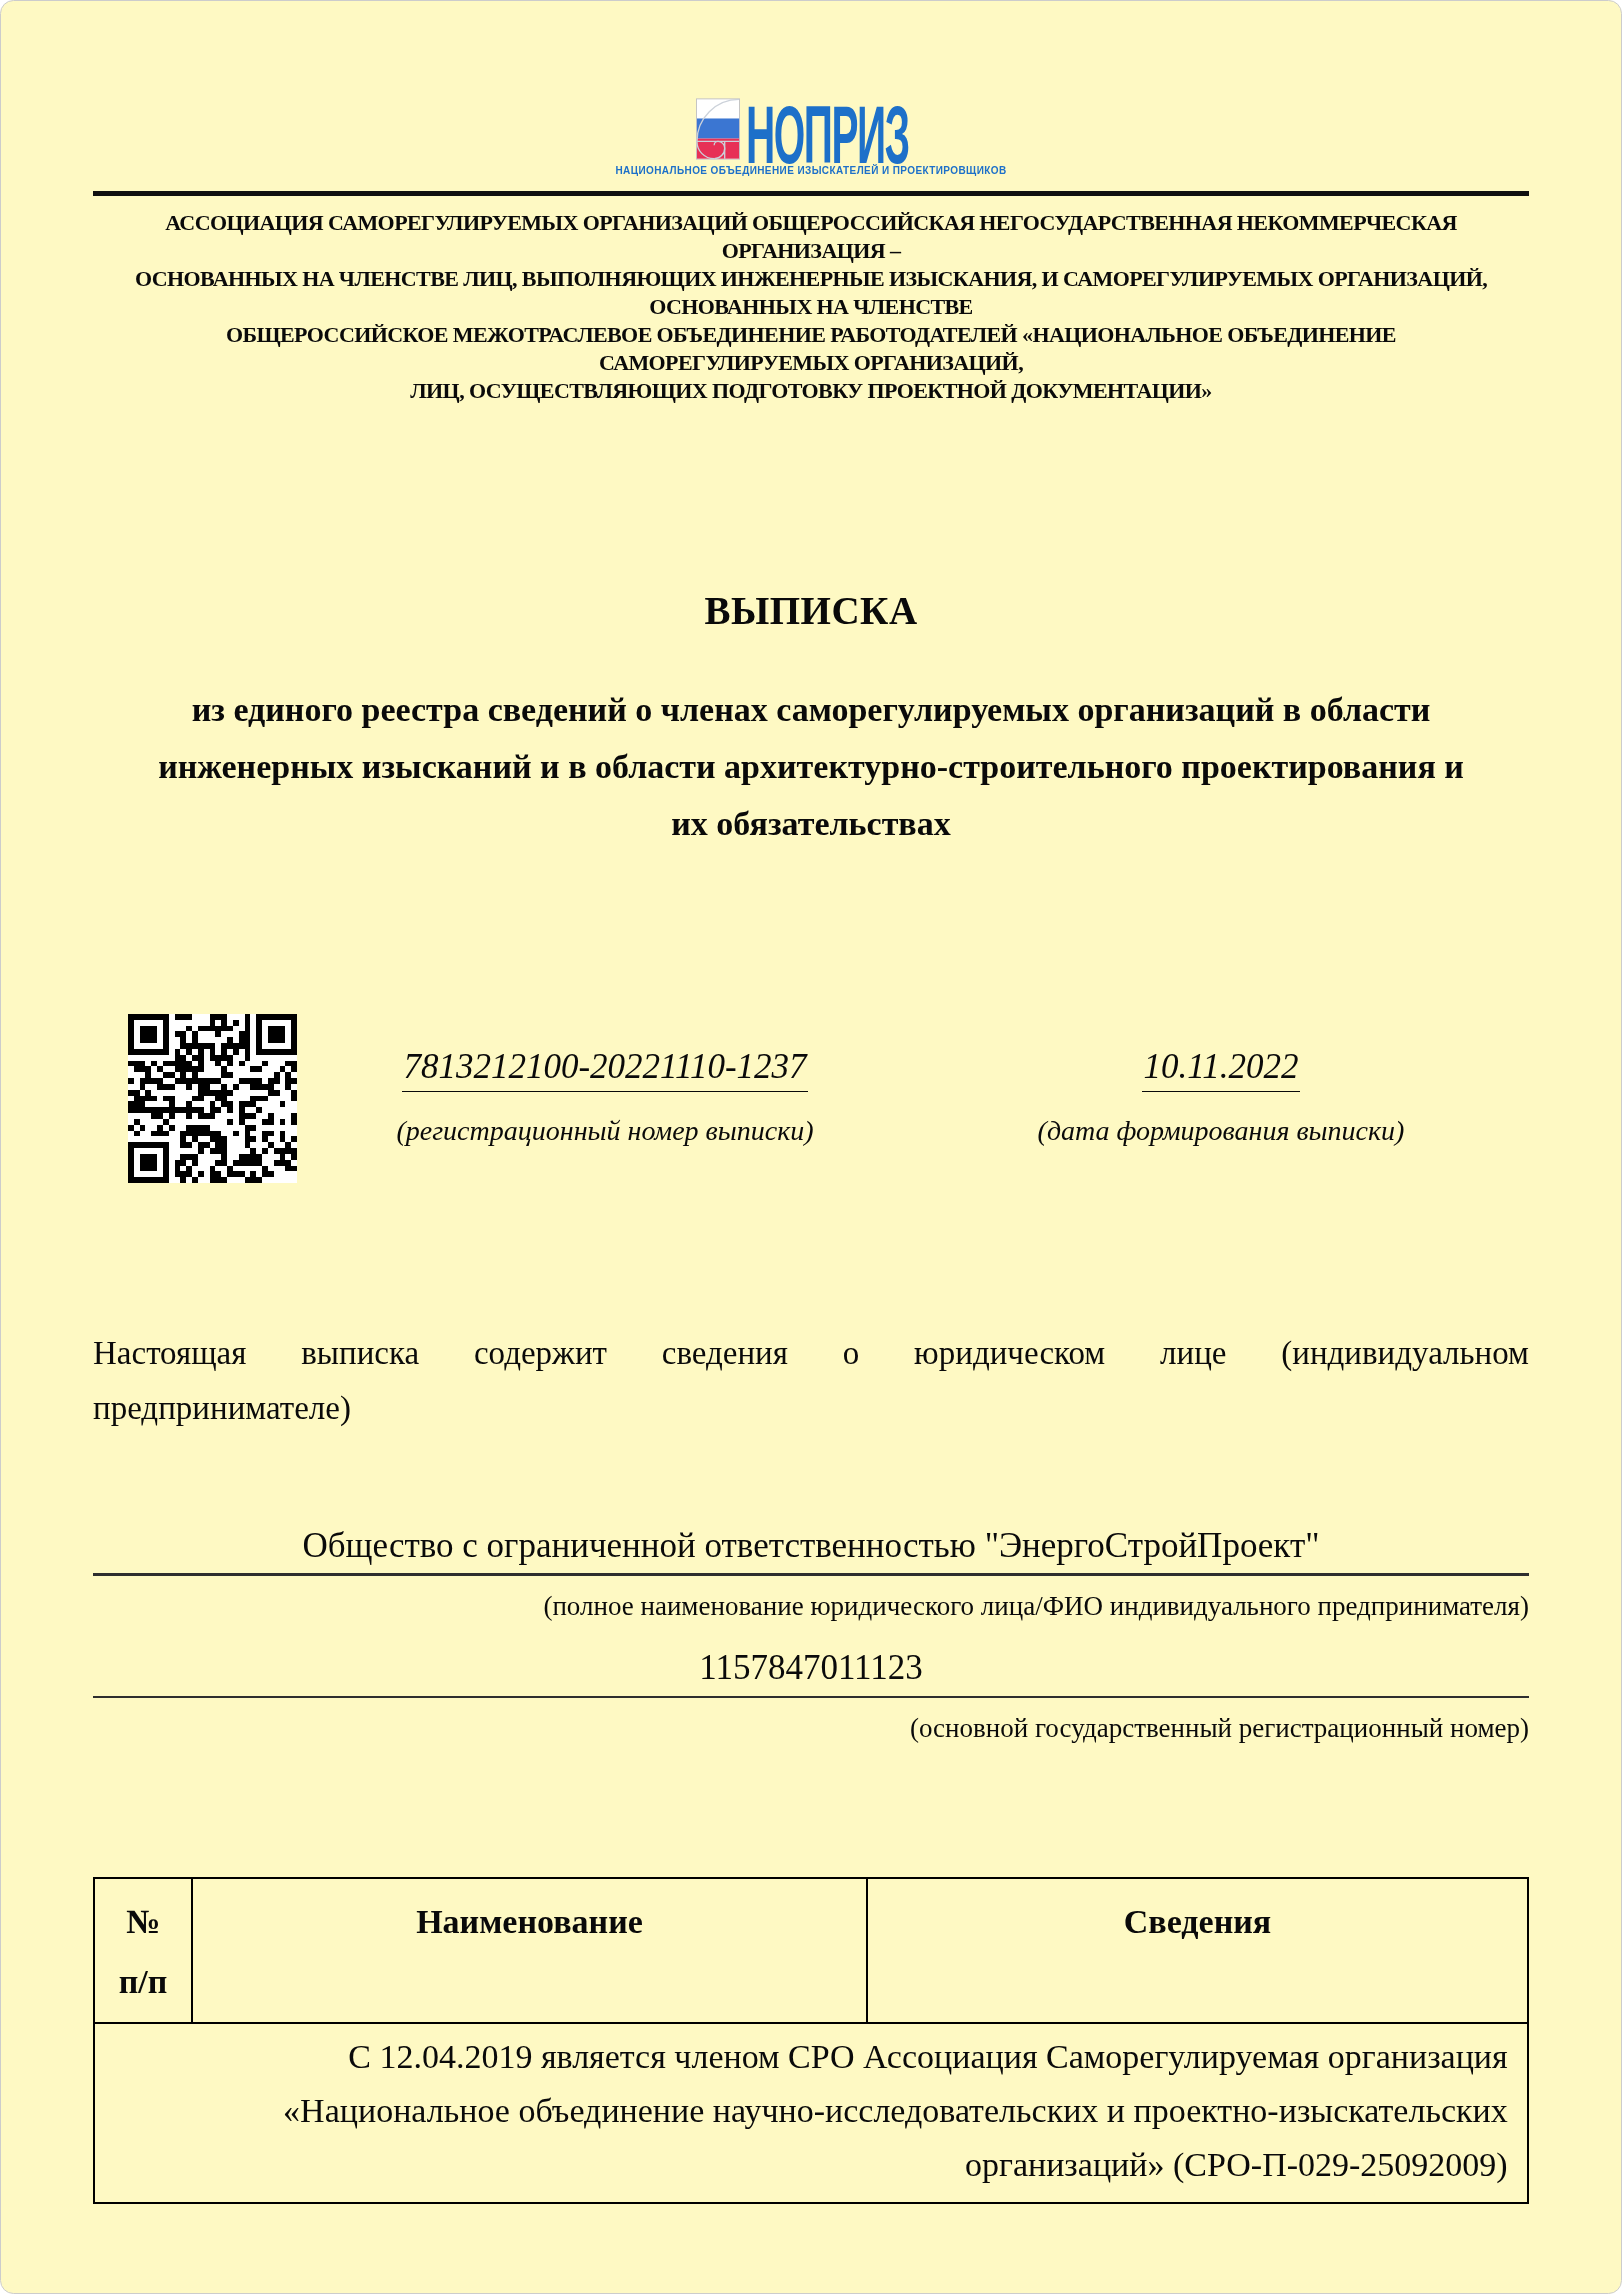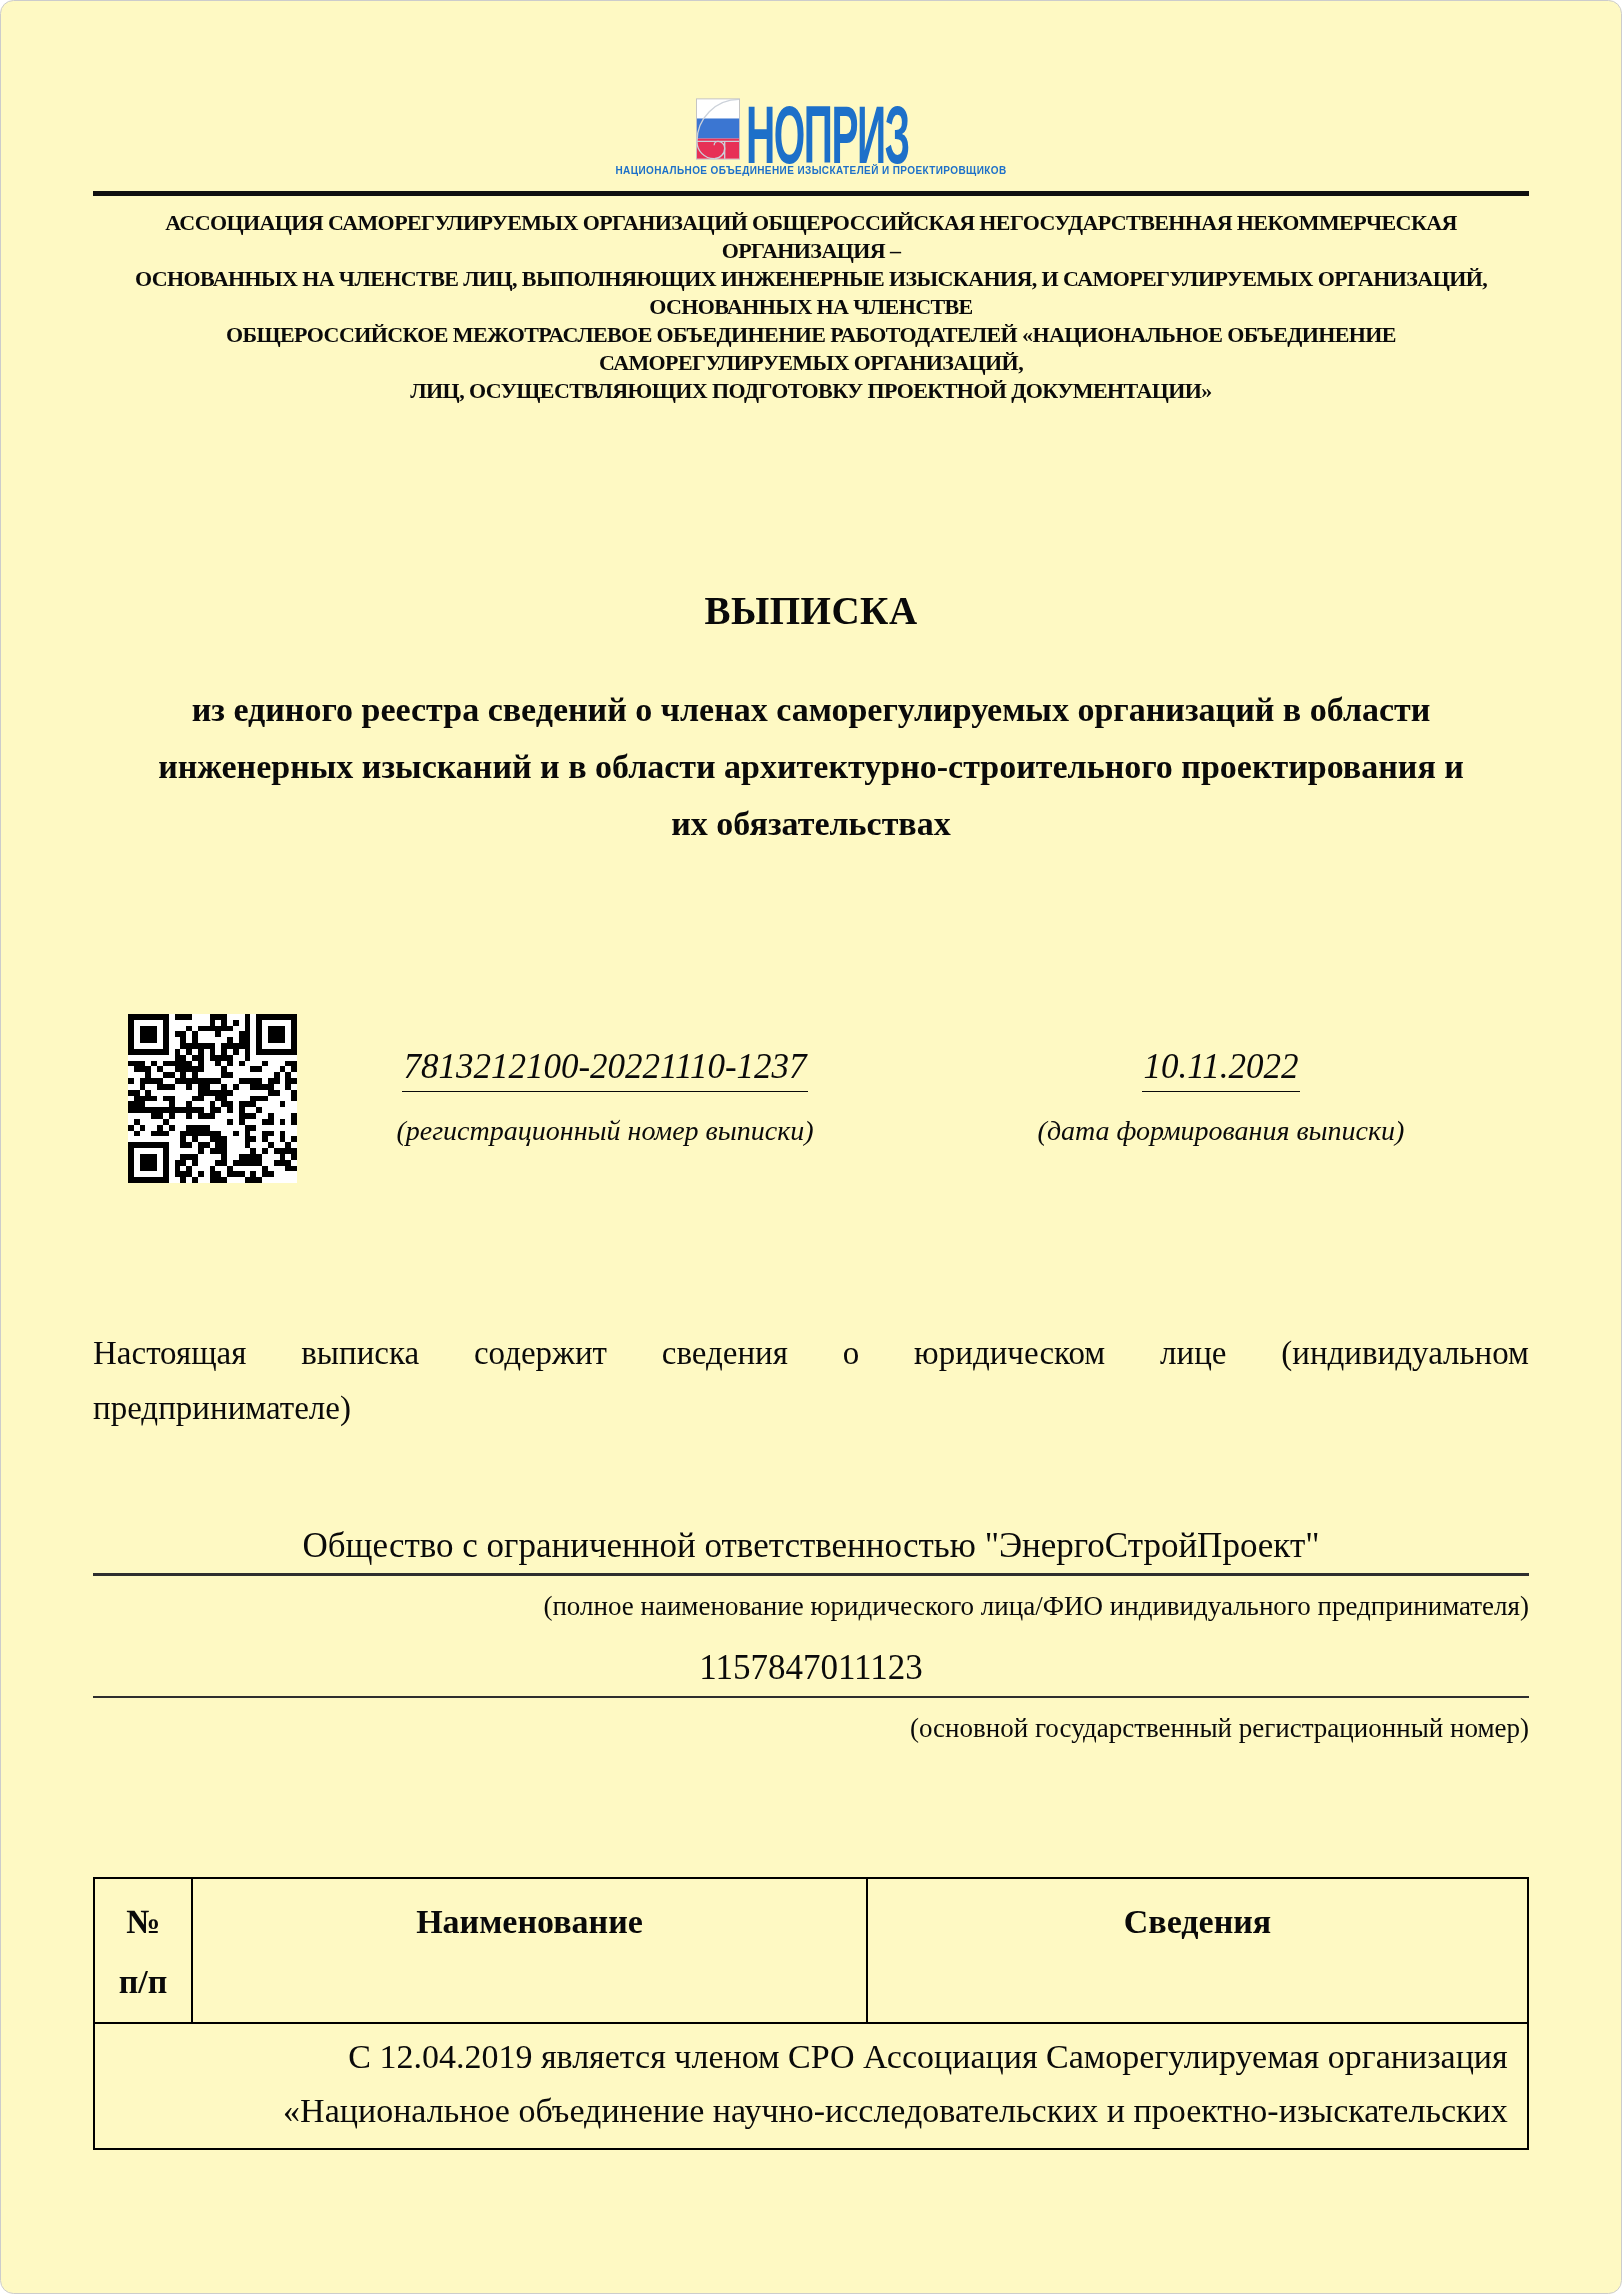--- a/index.html
+++ b/index.html
@@ -560,18 +560,19 @@
         <div>№</div>
         <div>п/п</div>
       </div>
       <div class="t-cell t-c2">Наименование</div>
       <div class="t-cell t-c3">Сведения</div>
     </div>
     <div class="t-body">
       <div class="t-body-cell">
         <div>С 12.04.2019 является членом СРО Ассоциация Саморегулируемая организация</div>
         <div>«Национальное объединение научно-исследовательских и проектно-изыскательских</div>
+        <div>организаций» (СРО-П-029-25092009)</div>
       </div>
     </div>
   </div>
 
 </div>
 
 
 </body></html>

